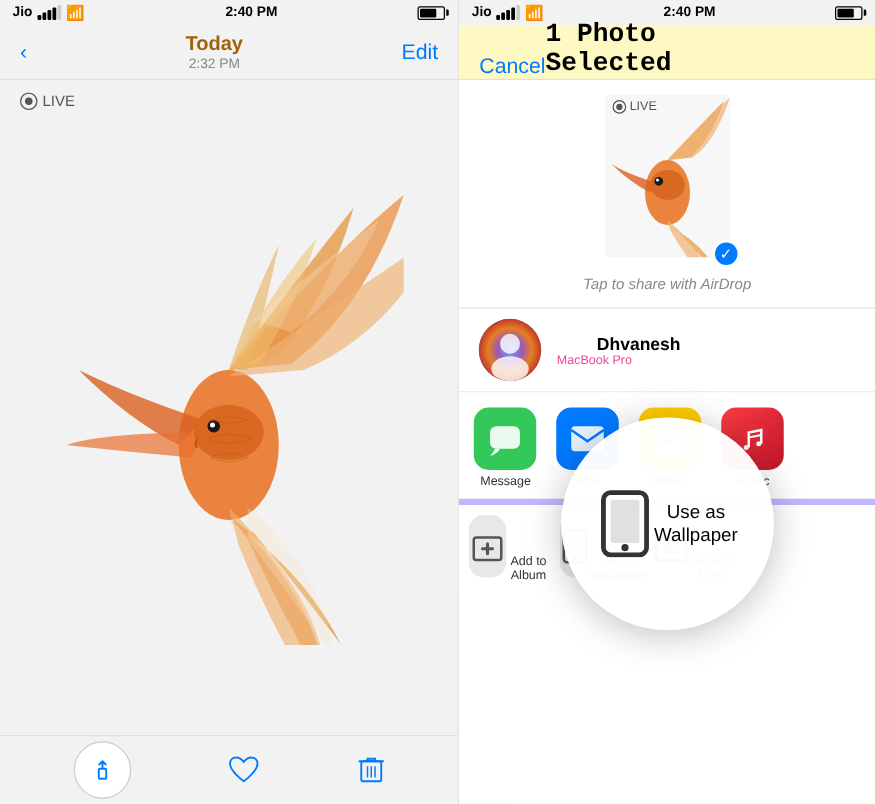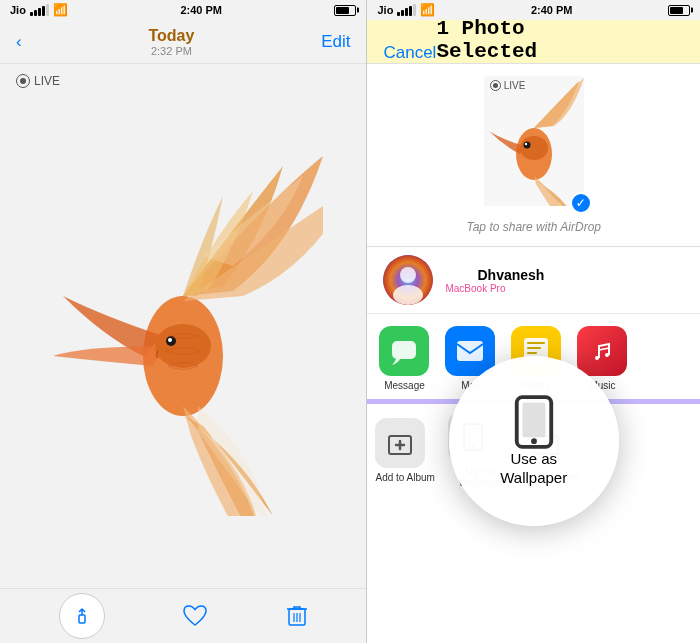--- a/index.html
+++ b/index.html
@@ -265,22 +265,22 @@
       display: flex;
       flex-direction: row;
       align-items: center;
       padding: 8px 8px;
       background: #fff;
       gap: 8px;
       position: relative;
     }
     .action-item {
       display: flex;
-      flex-direction: column;
-      align-items: flex-start;
+      flex-direction: row;
+      align-items: flex-end;
       width: 65px;
     }
     .action-icon-box {
       width: 50px; height: 50px;
       border-radius: 12px;
       background: #e8e8e8;
       display: flex;
       align-items: center;
       justify-content: center;
       font-size: 22px;
@@ -293,21 +293,21 @@
       position: absolute;
       bottom: -30px;
       left: 50%;
       transform: translateX(-50%);
       width: 170px;
       height: 170px;
       background: rgba(255,255,255,0.97);
       border-radius: 50%;
       box-shadow: 0 4px 30px rgba(0,0,0,0.25);
       display: flex;
-      flex-direction: column;
+      flex-direction: row;
       align-items: center;
       justify-content: center;
       z-index: 10;
     }
     .wallpaper-label {
       font-size: 15px;
       font-weight: 500;
       color: #000;
       text-align: center;
       line-height: 1.3;

